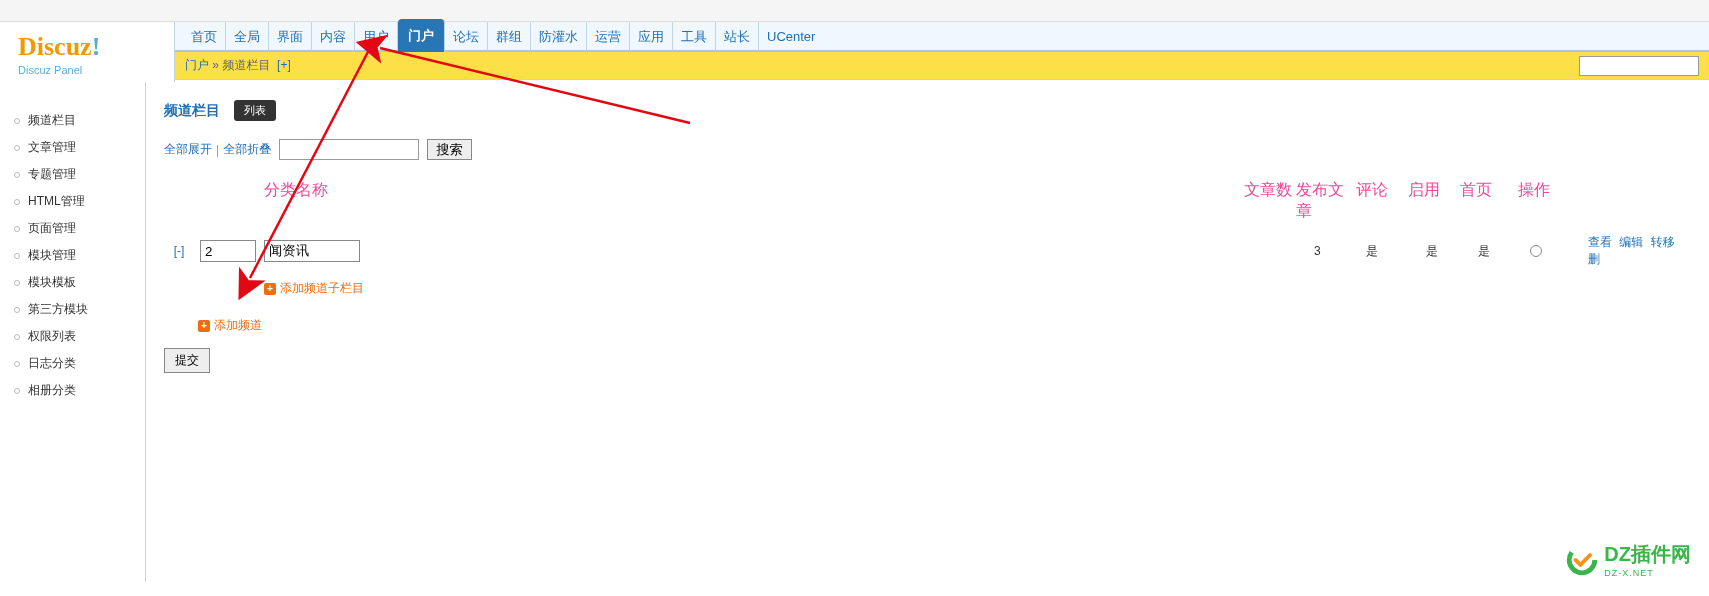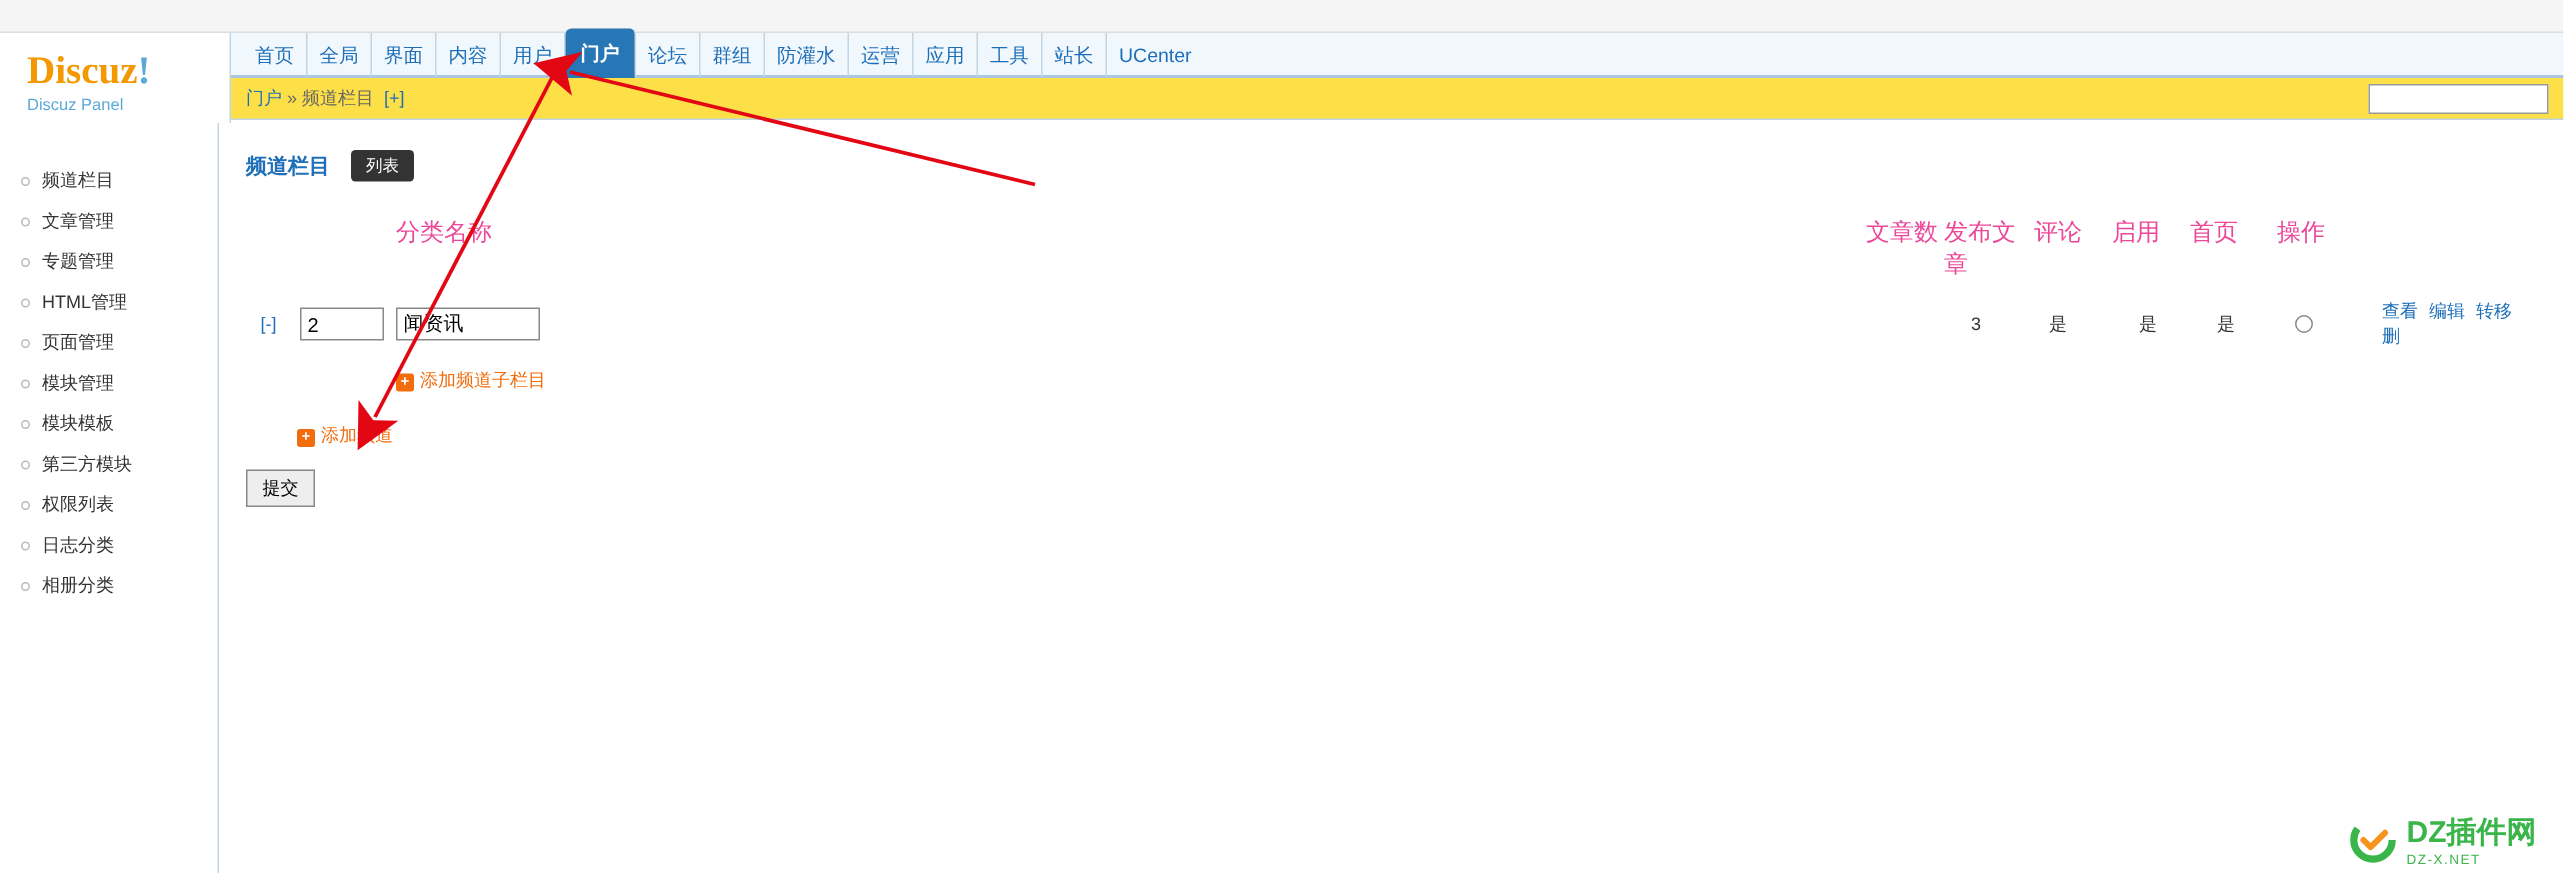--- a/index.html
+++ b/index.html
@@ -3,21 +3,21 @@
 <meta charset="utf-8">
 <style>
 * { margin: 0; padding: 0; box-sizing: border-box; }
 body { font-family: "Microsoft YaHei", Arial, sans-serif; font-size: 12px; background: #fff; color: #333; width: 1709px; height: 596px; position: relative; overflow: hidden; }
 
 
 .bookmark-bar { height: 22px; background: #f5f5f5; border-bottom: 1px solid #ddd; }
 
 
 .header { display: flex; height: 60px; }
-.logo-area { width: 153px; padding: 10px 0 0 18px; }
+.logo-area { width: 174px; padding: 10px 0 0 18px; }
 .logo-text { font-family: Georgia, serif; font-size: 26px; font-weight: bold; color: #f39800; }
 .logo-text .excl { color: #5ca9d6; }
 .logo-sub { font-size: 11px; color: #5ca9d6; margin-top: 2px; }
 
 .nav-wrap { flex: 1; border-left: 1px solid #c2d5e3; }
 .main-nav { display: flex; height: 30px; background: #f0f7fd; border-bottom: 2px solid #aac6e1; padding-left: 8px; align-items: center; }
 .nav-item { padding: 6px 8px; font-size: 13px; color: #1e6fb7; cursor: pointer; border-right: 1px solid #c2d5e3; line-height: 17px; }
 .nav-item.active { background: #2776b6; color: #fff; border-radius: 4px 4px 0 0; font-weight: bold; padding: 8px 10px 8px 10px; margin-top: -2px; }
 .nav-item:last-child { border-right: none; }
 
@@ -167,20 +167,27 @@
         <span>相册分类</span>
       </div>
   </div>
 
   <div class="content">
     <div class="page-title-row">
       <span class="page-title">频道栏目</span>
       <span class="btn-list">列表</span>
     </div>
 
+    <div class="expand-row">
+      <span class="expand-link">全部展开</span>
+      <span class="sep">|</span>
+      <span class="expand-link">全部折叠</span>
+      <input class="filter-input" type="text" style="">
+      <button class="btn-search-small">搜索</button>
+    </div>
 
     <div class="table-header">
       <div class="col-name">分类名称</div>
       <div class="col-1">文章数</div>
       <div class="col-2">发布文章</div>
       <div class="col-1">评论</div>
       <div class="col-1">启用</div>
       <div class="col-1">首页</div>
       <div class="col-op">操作</div>
     </div>

